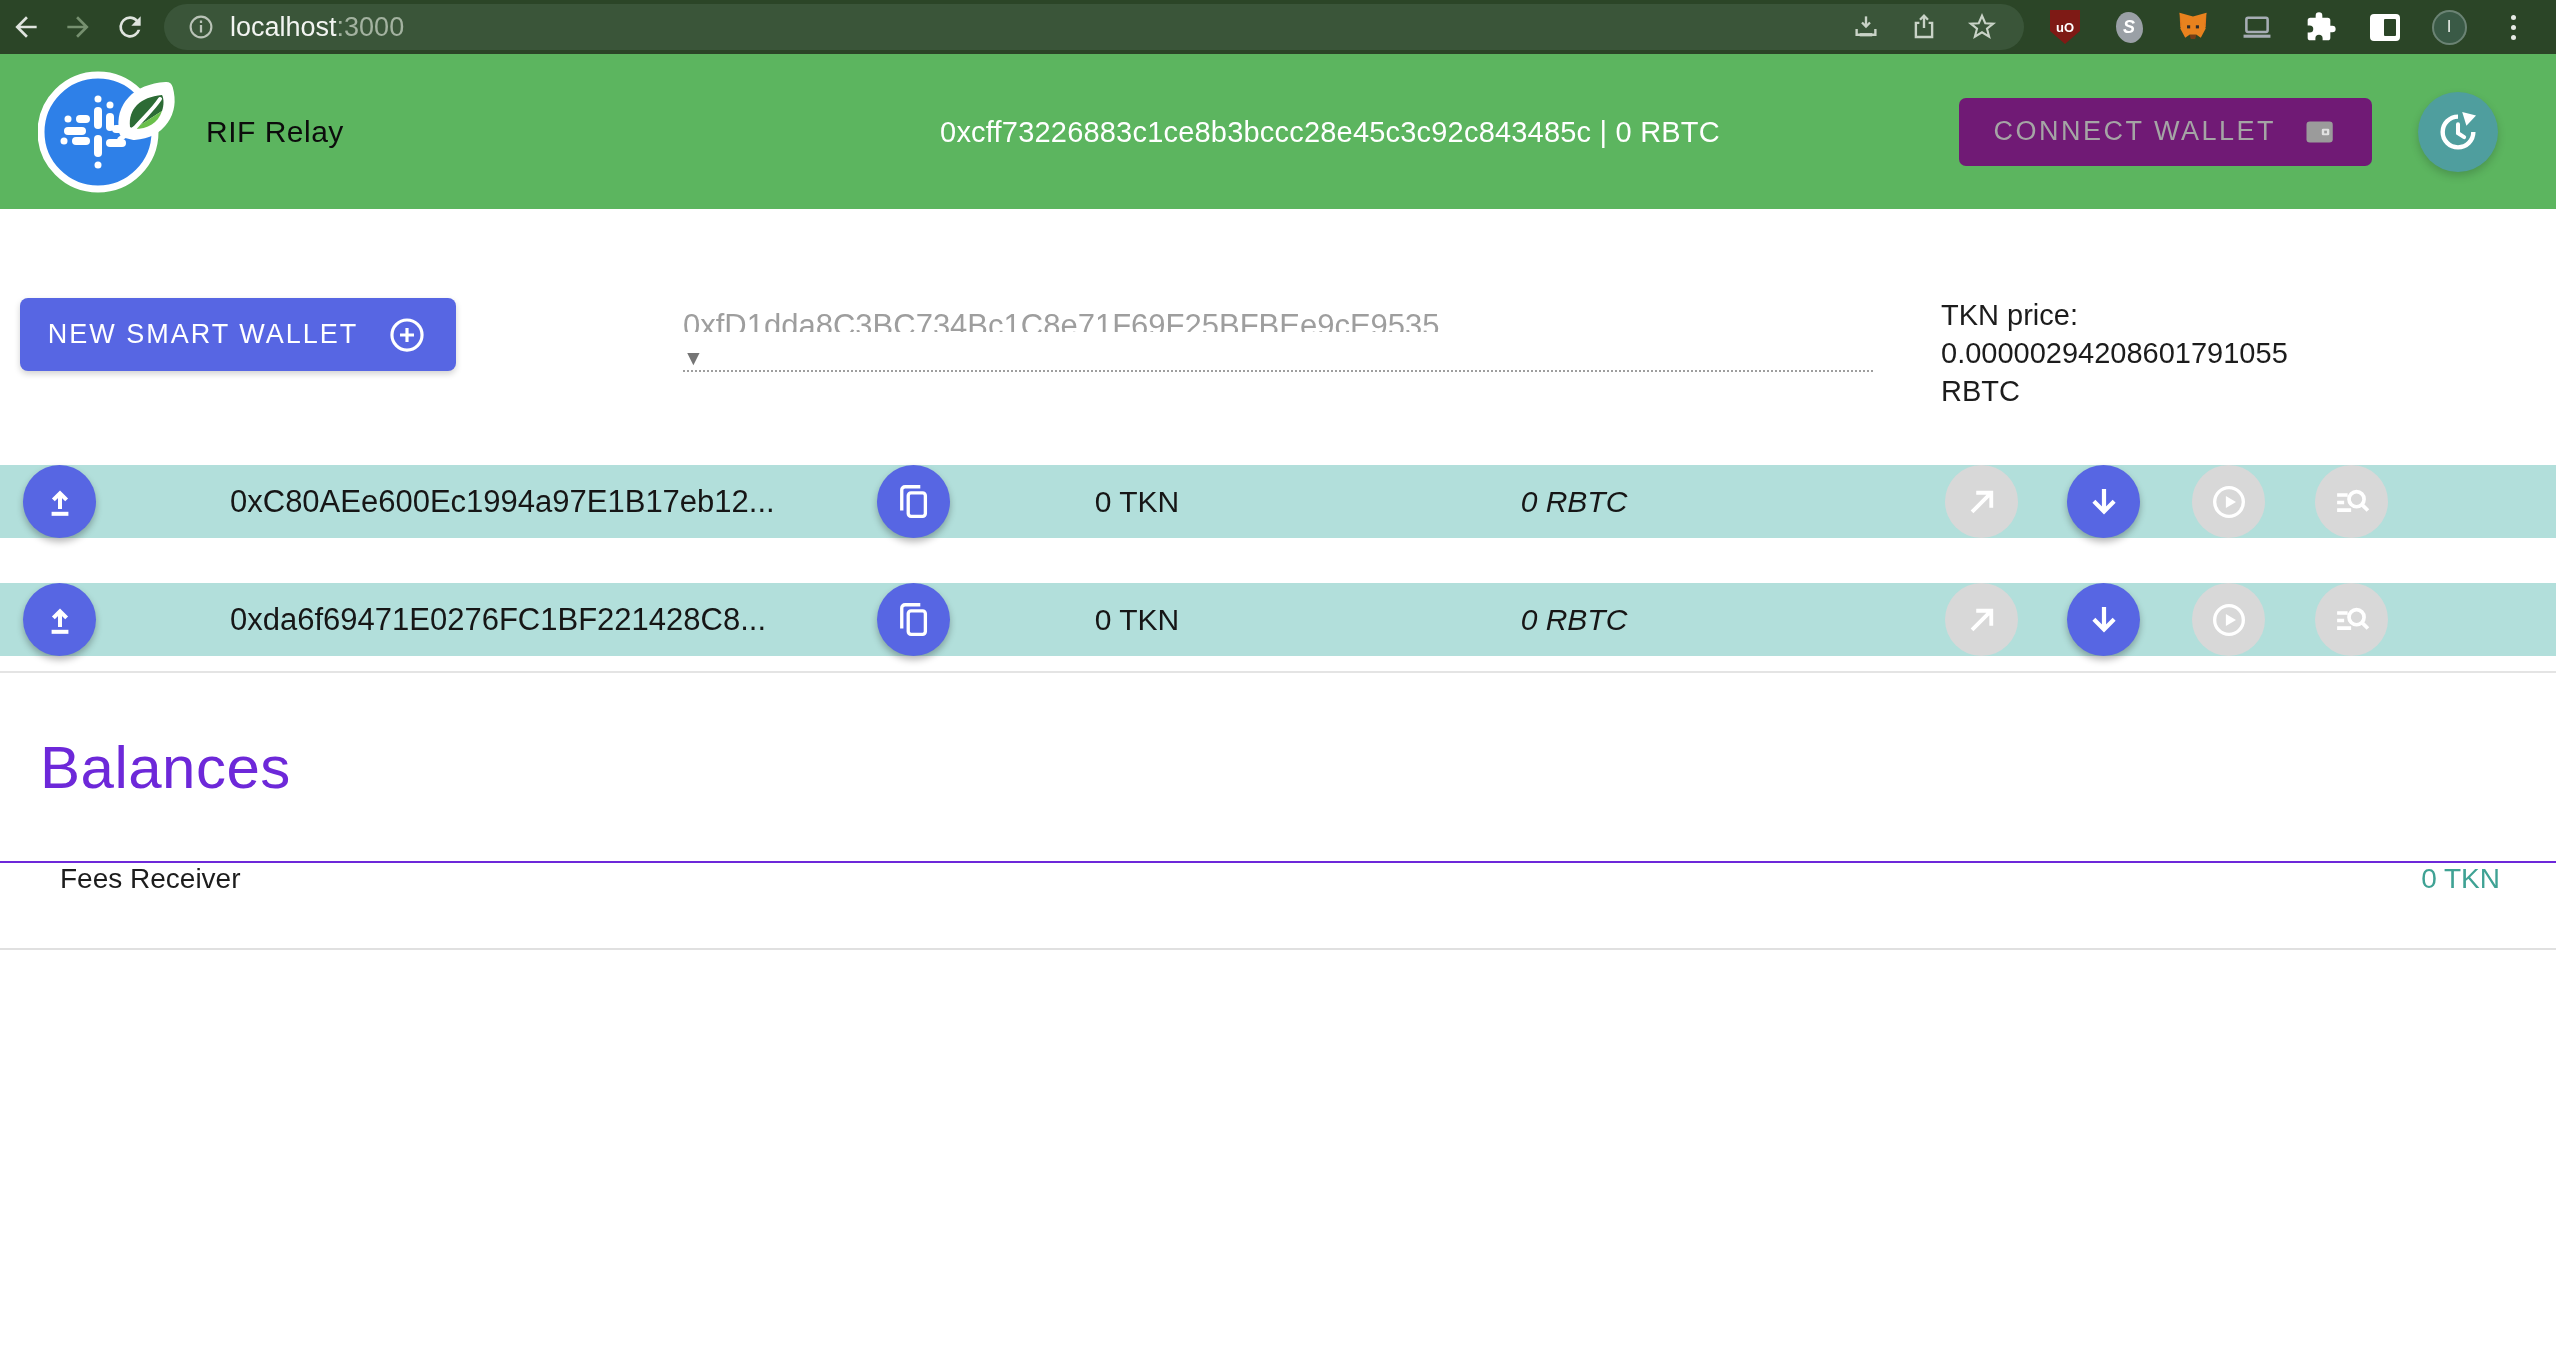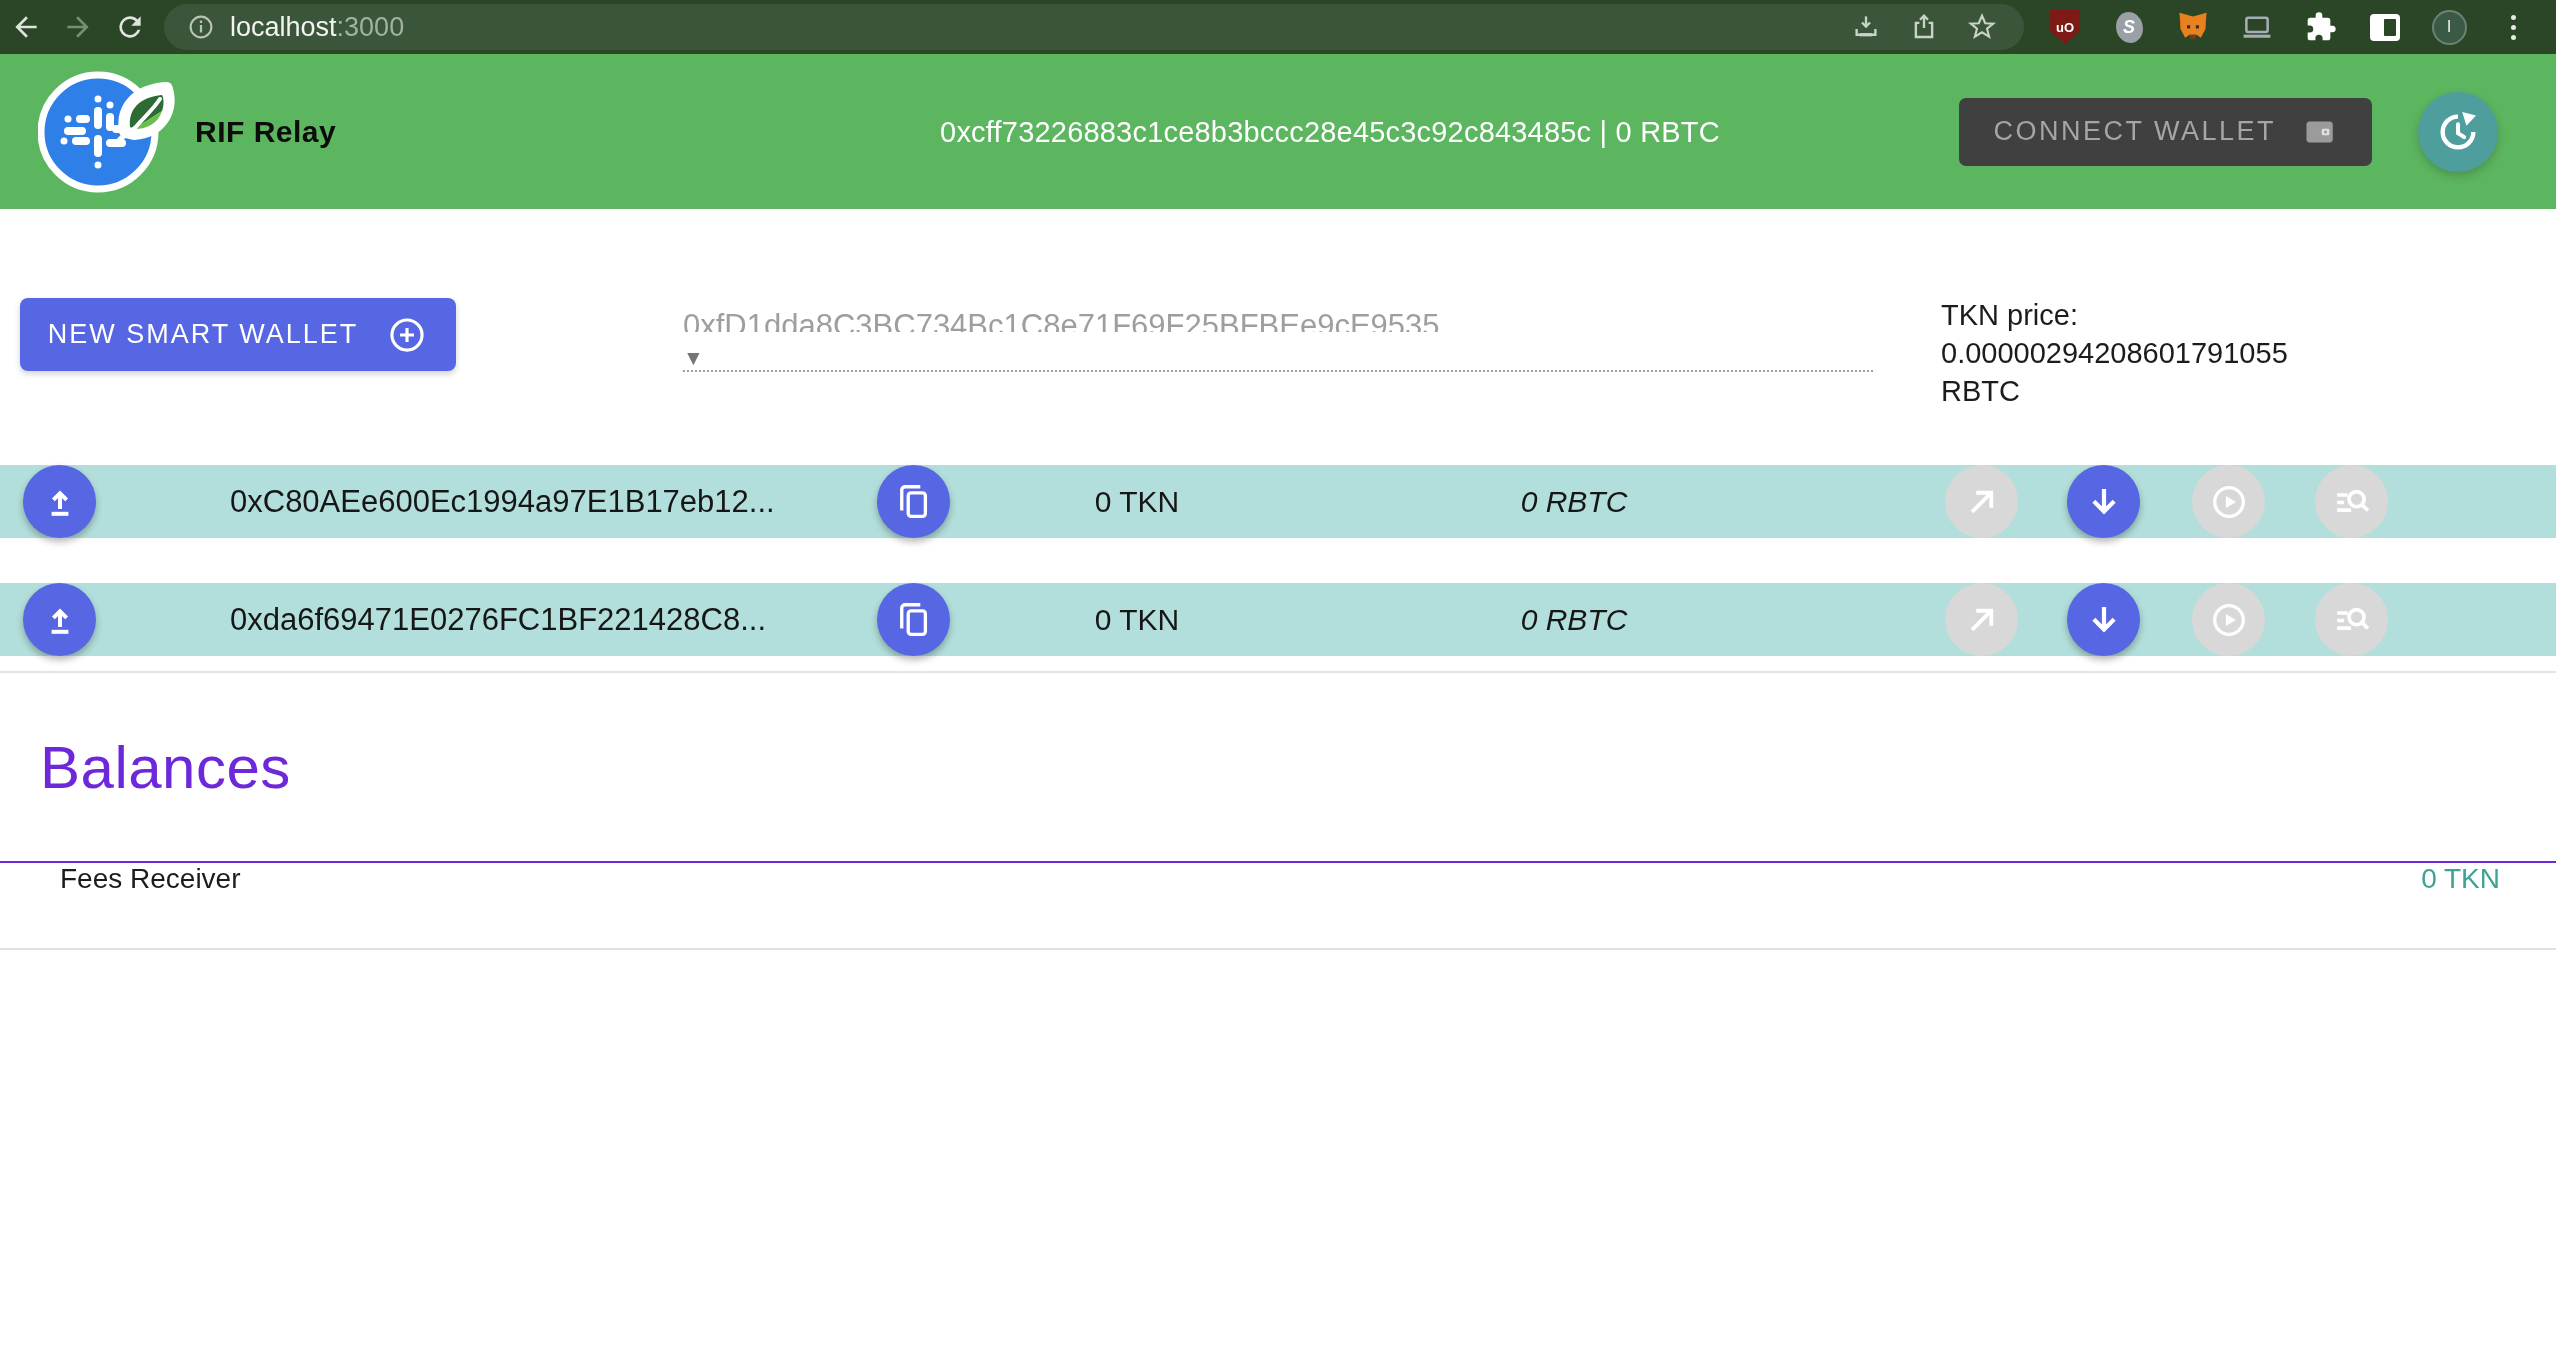--- a/index.html
+++ b/index.html
@@ -52,28 +52,28 @@
   .kebab { display:flex; flex-direction: column; gap: 5px; align-items:center; }
   .kebab i { width: 5px; height: 5px; border-radius: 50%; background: #e6eae5; display:block; }
 
   
   .appbar {
     position: absolute; top: 54px; left: 0; width: 2556px; height: 155px;
     background: #5cb55f; display: flex; align-items: center;
   }
   .logo-wrap { position: relative; width: 150px; height: 125px; margin-left: 38px; flex: 0 0 auto; }
   .logo-wrap svg { width: 150px; height: 125px; }
-  .app-name { color: #0c0c0c; font-size: 30px; font-weight: bold; margin-left: 7px; letter-spacing: 0.5px; }
+  .app-name { color: #0c0c0c; font-size: 30px; font-weight: normal; margin-left: 18px; letter-spacing: 0.5px; }
   .appbar-address {
     position: absolute; left: calc(50% + 52px); top: 50%; transform: translate(-50%,-50%);
     color: #ffffff; font-size: 29px; white-space: nowrap; letter-spacing: 0.2px;
   }
   .appbar-right { margin-left: auto; display: flex; align-items: center; gap: 46px; padding-right: 58px; }
   .connect-btn {
-    background: #404040; color: #a5a5a5; border: none; border-radius: 7px;
+    background: #701a75; color: #a5a5a5; border: none; border-radius: 7px;
     height: 68px; padding: 0 34px; font-size: 27px; letter-spacing: 2.5px;
     display: flex; align-items: center; gap: 26px; cursor: pointer;
     font-family: "Liberation Sans", sans-serif;
   }
   .connect-btn svg { width: 36px; height: 36px; }
   .refresh-fab {
     width: 80px; height: 80px; border-radius: 50%; background: #4f9e9e; border: none;
     display:flex; align-items:center; justify-content:center; cursor:pointer;
     box-shadow: 0 4px 8px rgba(0,0,0,0.18);
   }

